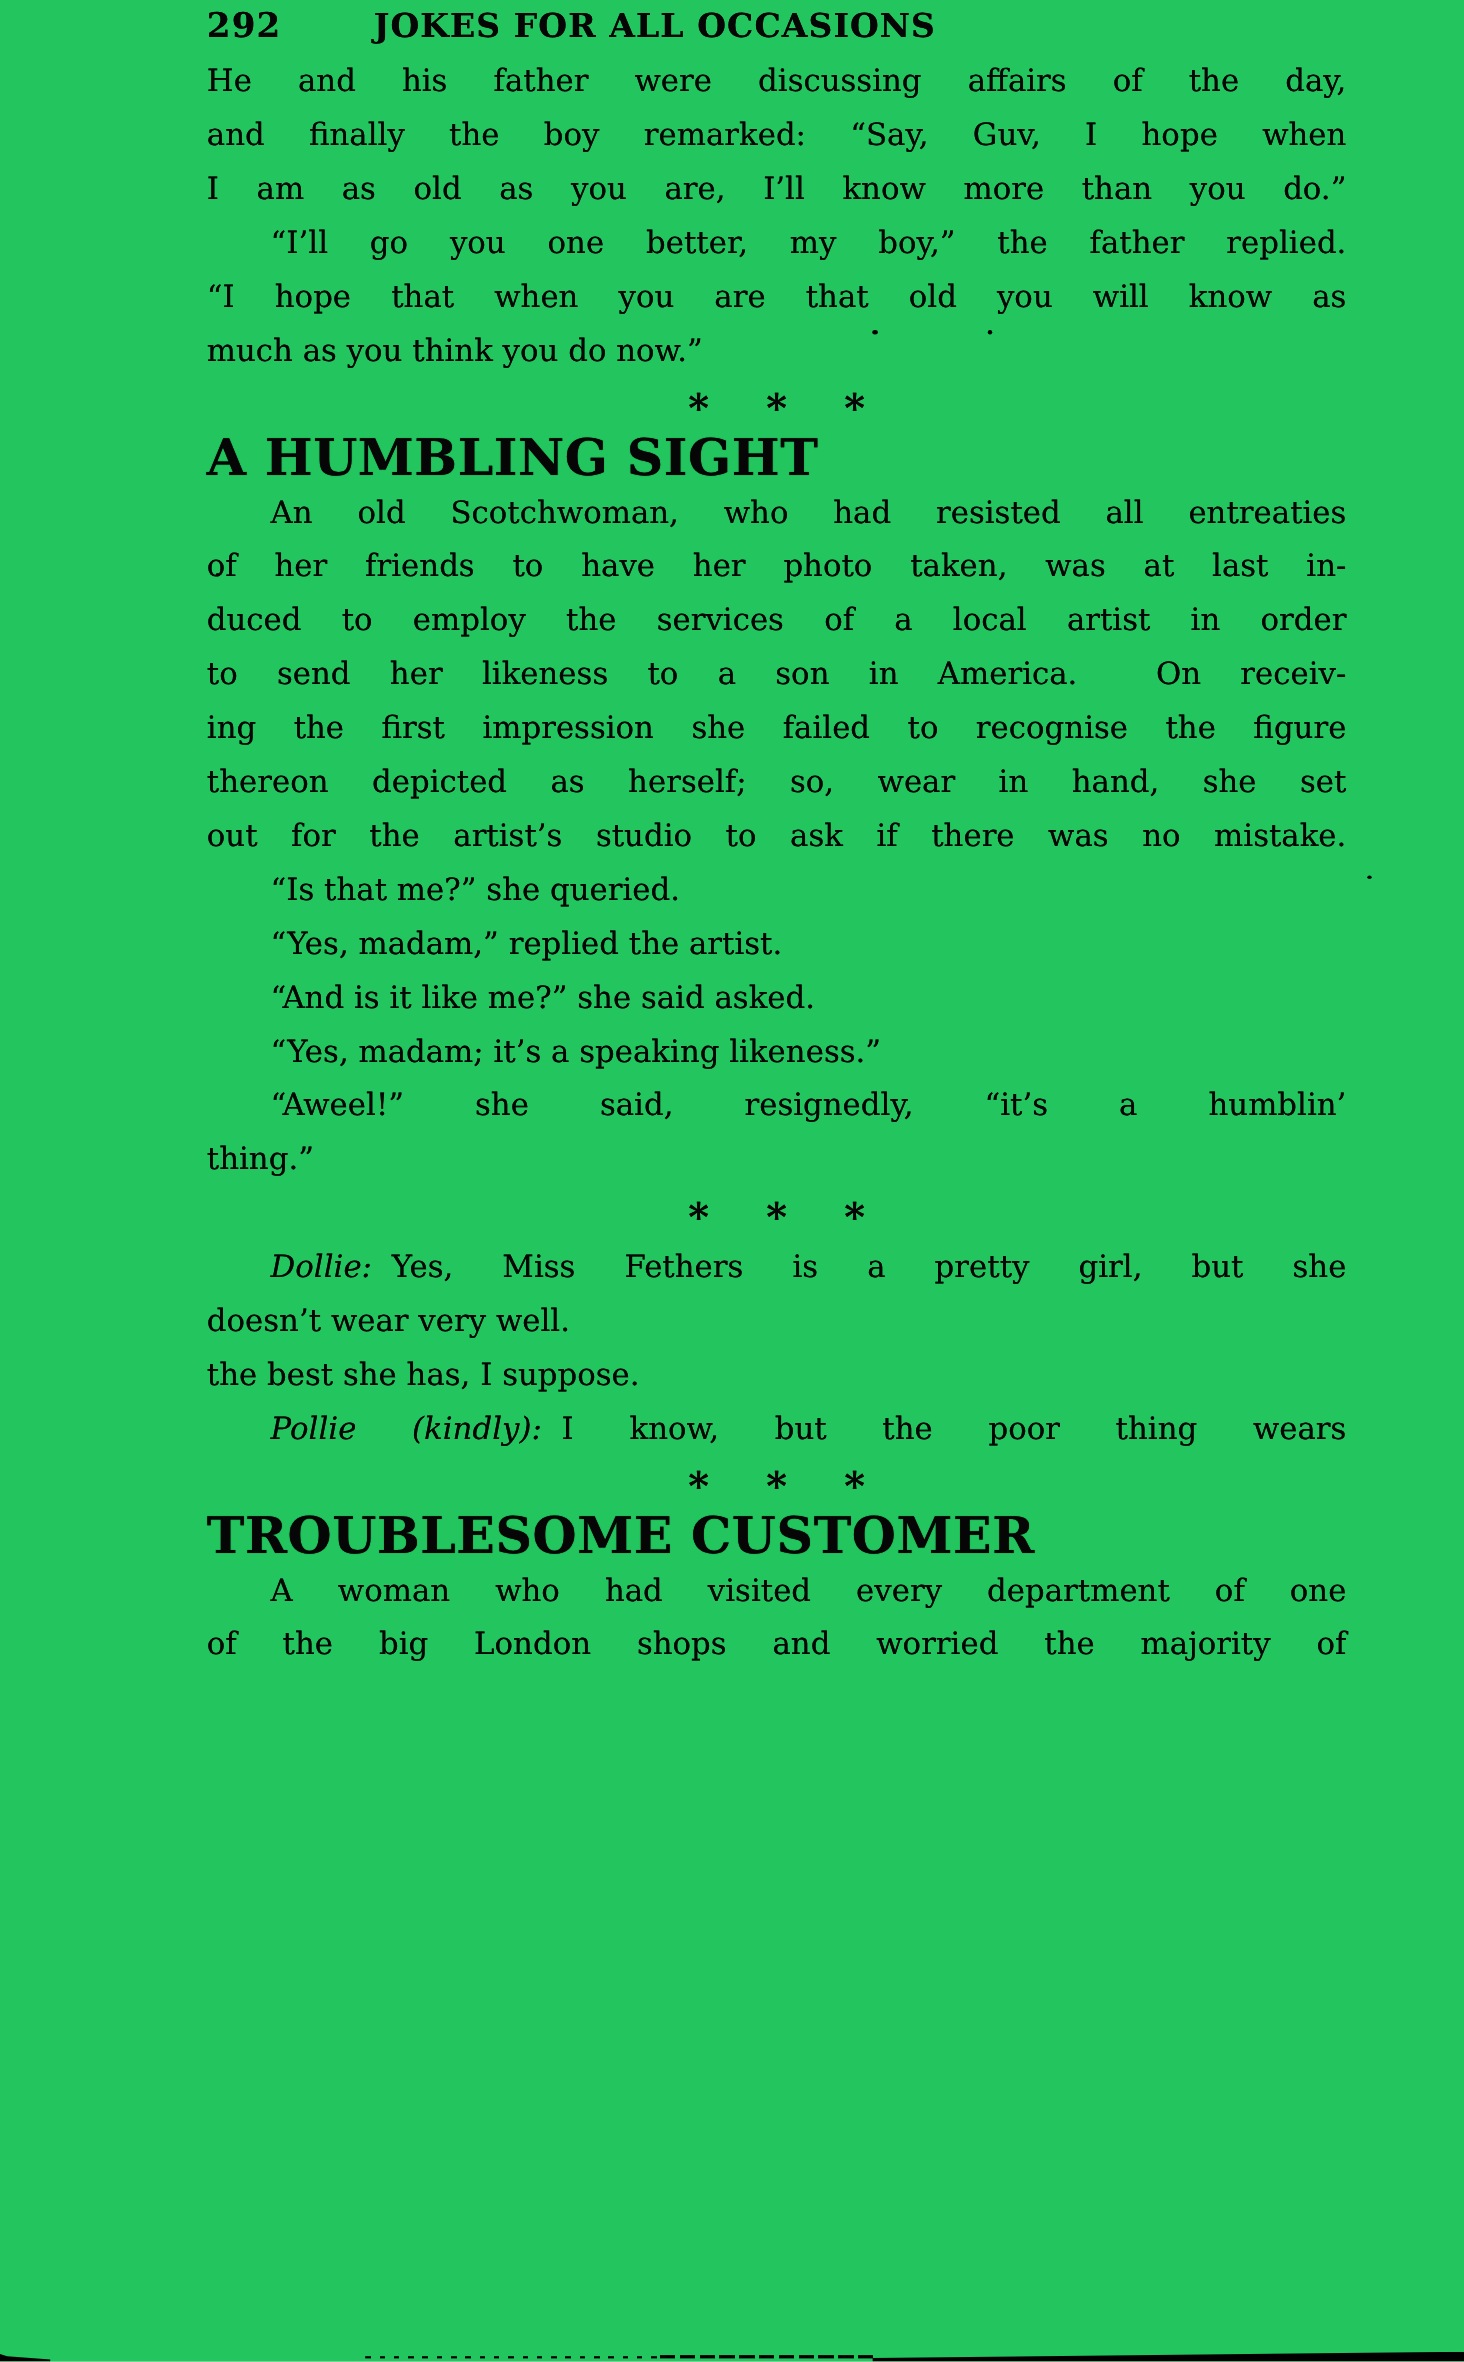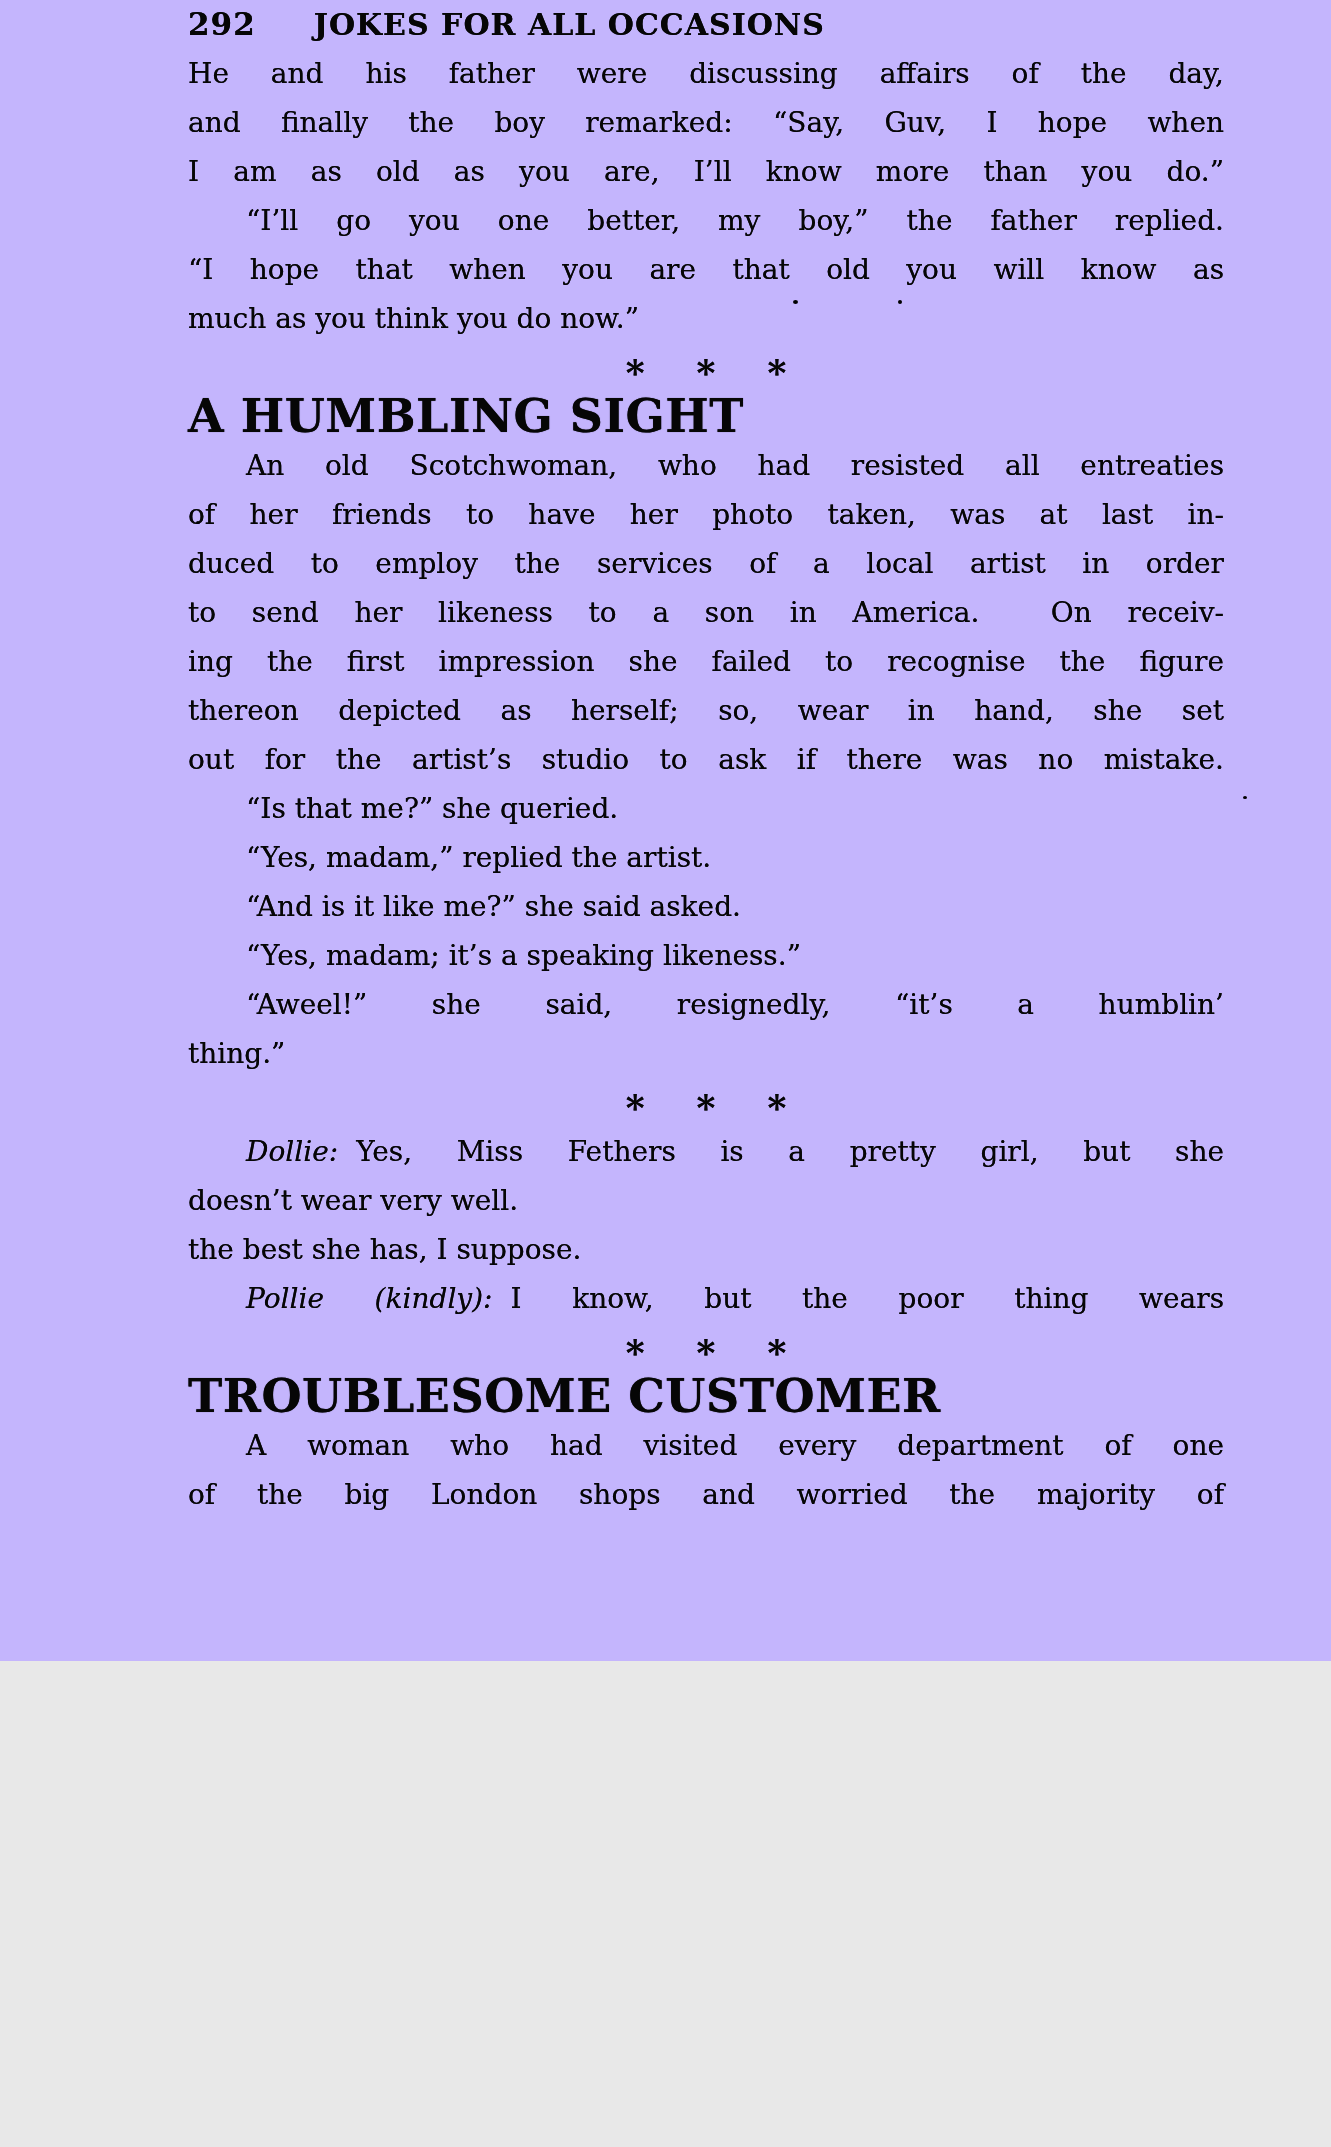--- a/index.html
+++ b/index.html
@@ -1,39 +1,39 @@
 <!DOCTYPE html>
 <html><head>
 <meta charset="utf-8">
 <style>
   html,body{margin:0;padding:0;background:#e8e8e8;}
   .page{
     position:relative;
-    width:1331px;height:1661px;
-    background:#c4b5fd;
+    width:1331px;height:2147px;
+    background:#22c55e;
     overflow:hidden;
     font-family:"DejaVu Serif", serif;
     color:#060606;
     text-decoration:underline;
   }
   .content{
     position:absolute;
     left:188px;top:0;width:1036px;
   }
   .content div{margin:0;padding:0;}
   
   .runhead{
     margin-top:105px;
     height:49px;line-height:49px;
     display:flex;align-items:baseline;
     font-weight:700;
     text-shadow:0 0 0.6px rgba(0,0,0,.85);
   }
   .pagenum{font-size:31px;letter-spacing:1px;}
-  .runtitle{font-size:30px;margin-left:58px;letter-spacing:1px;}
+  .runtitle{font-size:30px;margin-left:84px;letter-spacing:1px;}
   
   .para{font-size:28px;text-shadow:0 0 0.6px rgba(0,0,0,.8);}
   .line{height:49px;line-height:49px;white-space:normal;}
   .j{text-align:justify;text-align-last:justify;}
   .ind{text-indent:58px;}
   .speaker{font-style:italic;margin-right:18px;}
   
   .stars{
     height:49px;line-height:49px;
     text-align:center;

